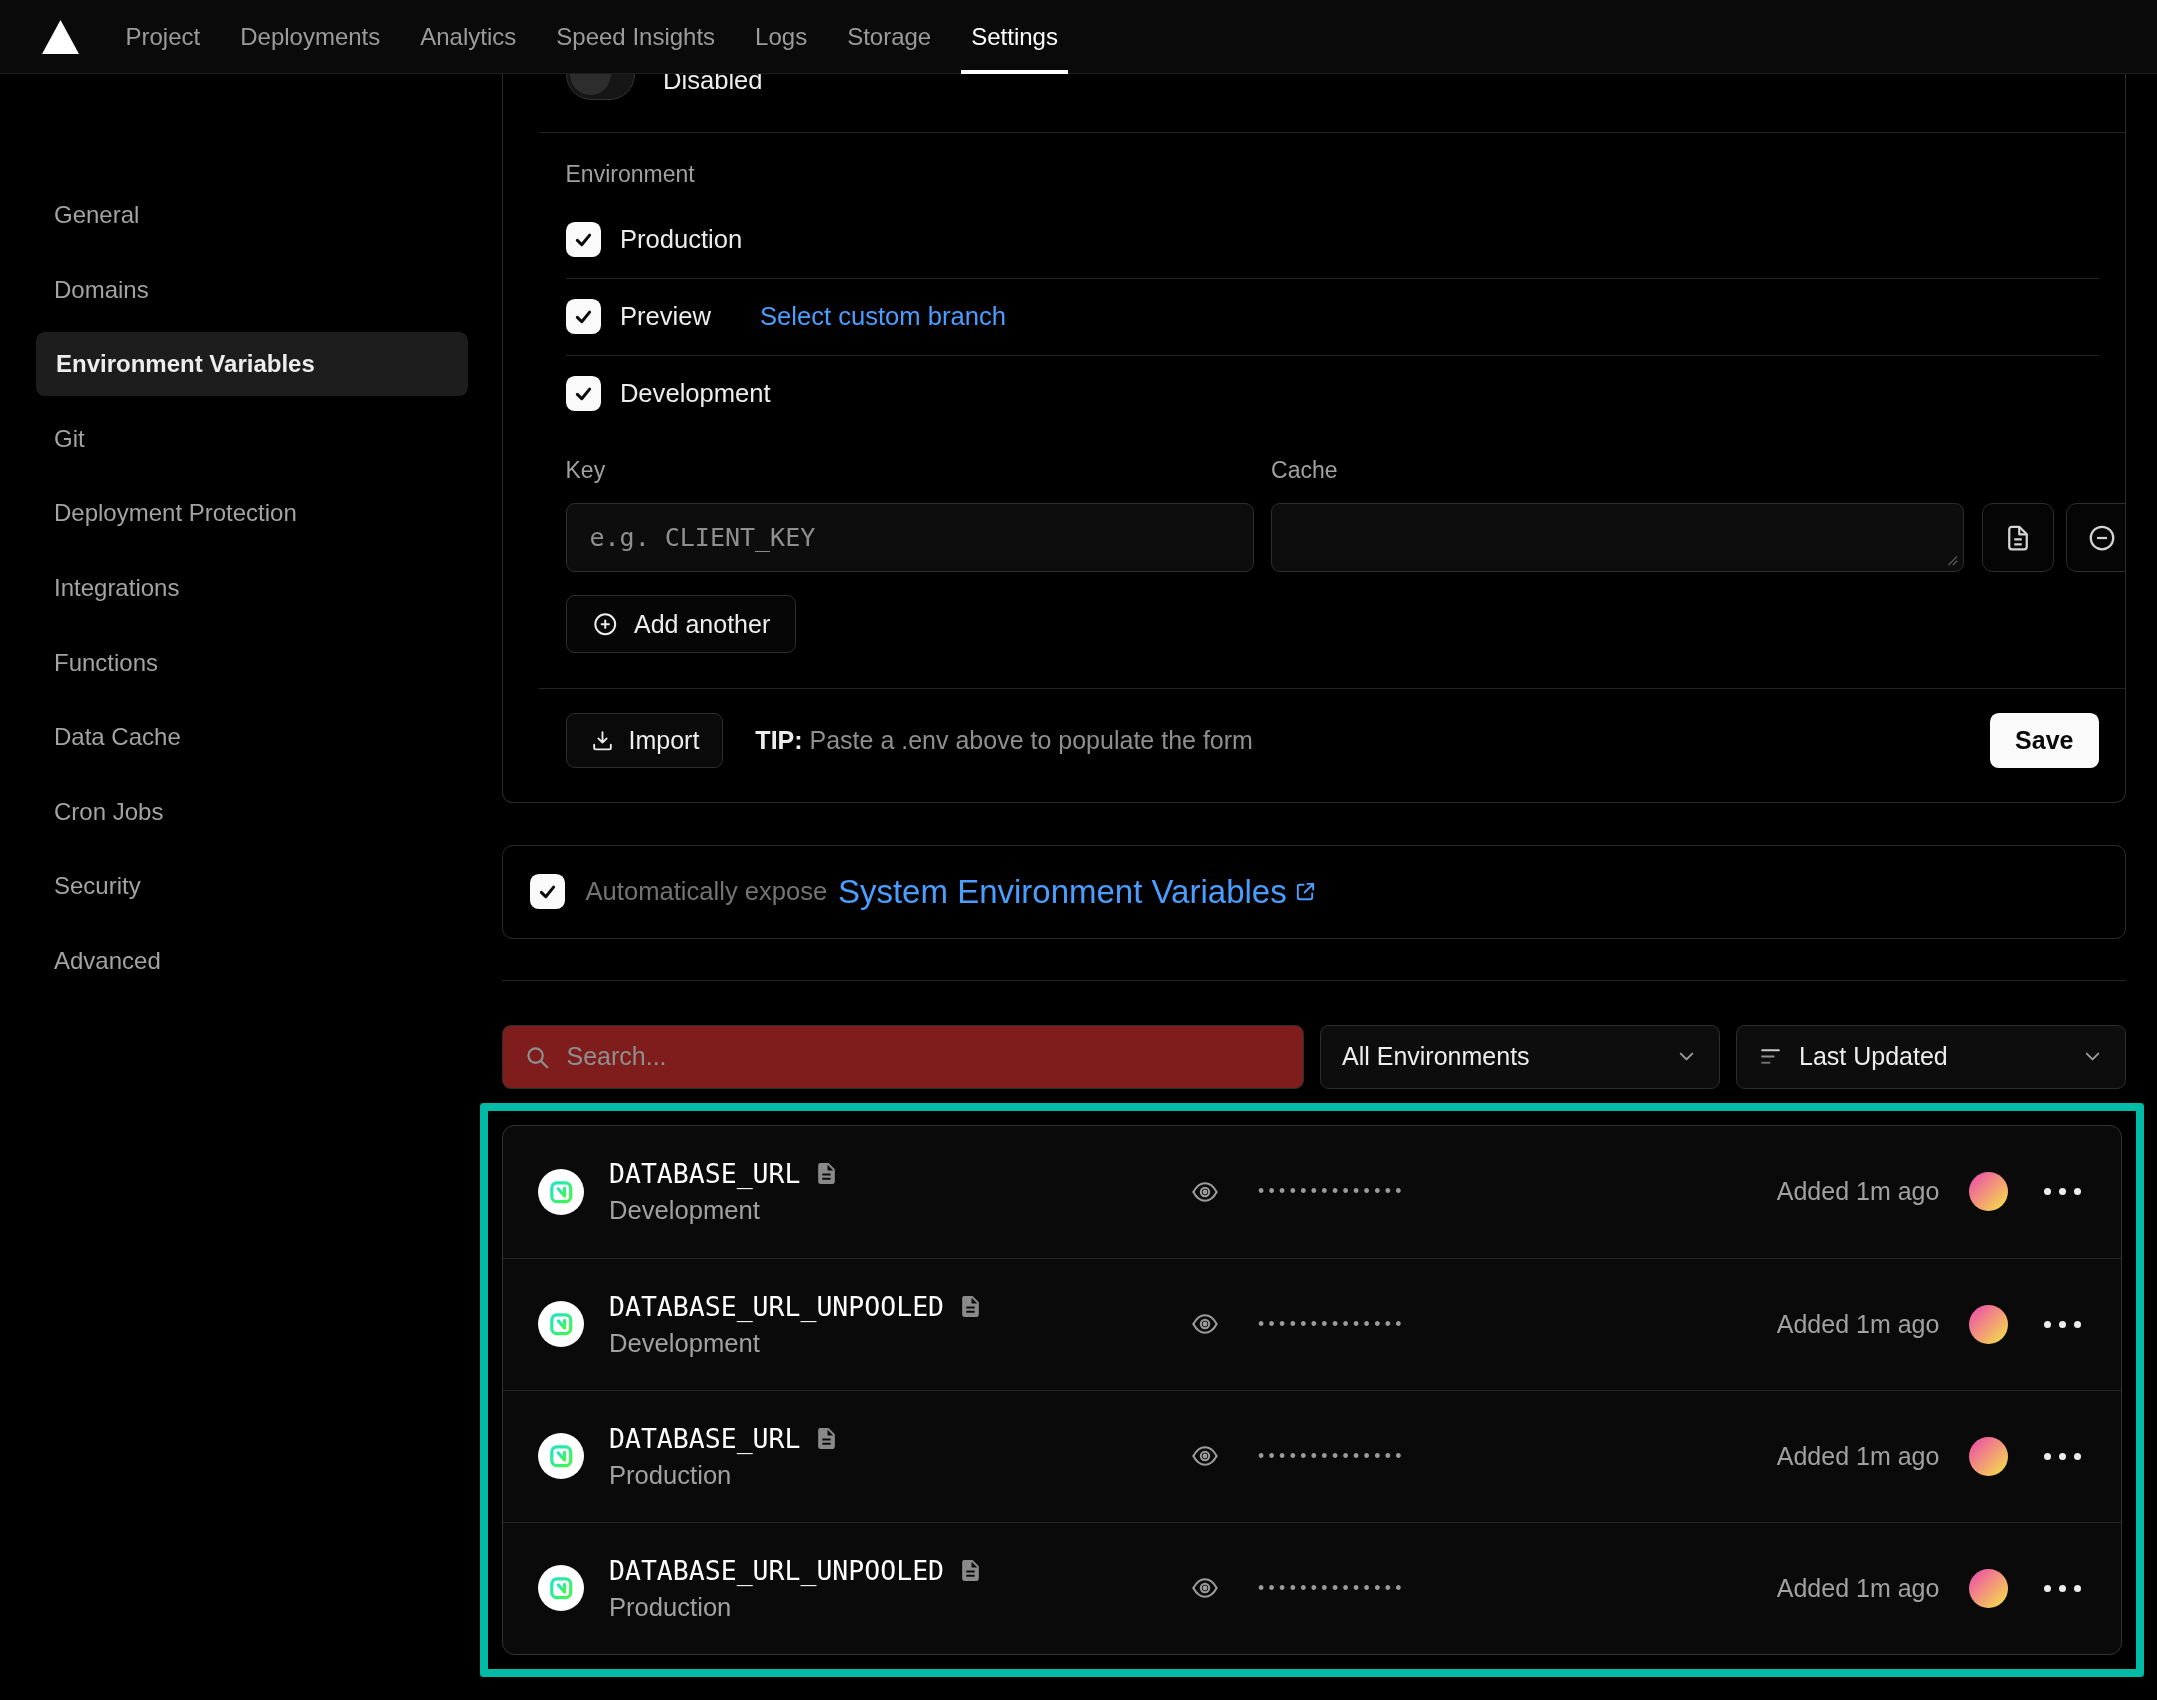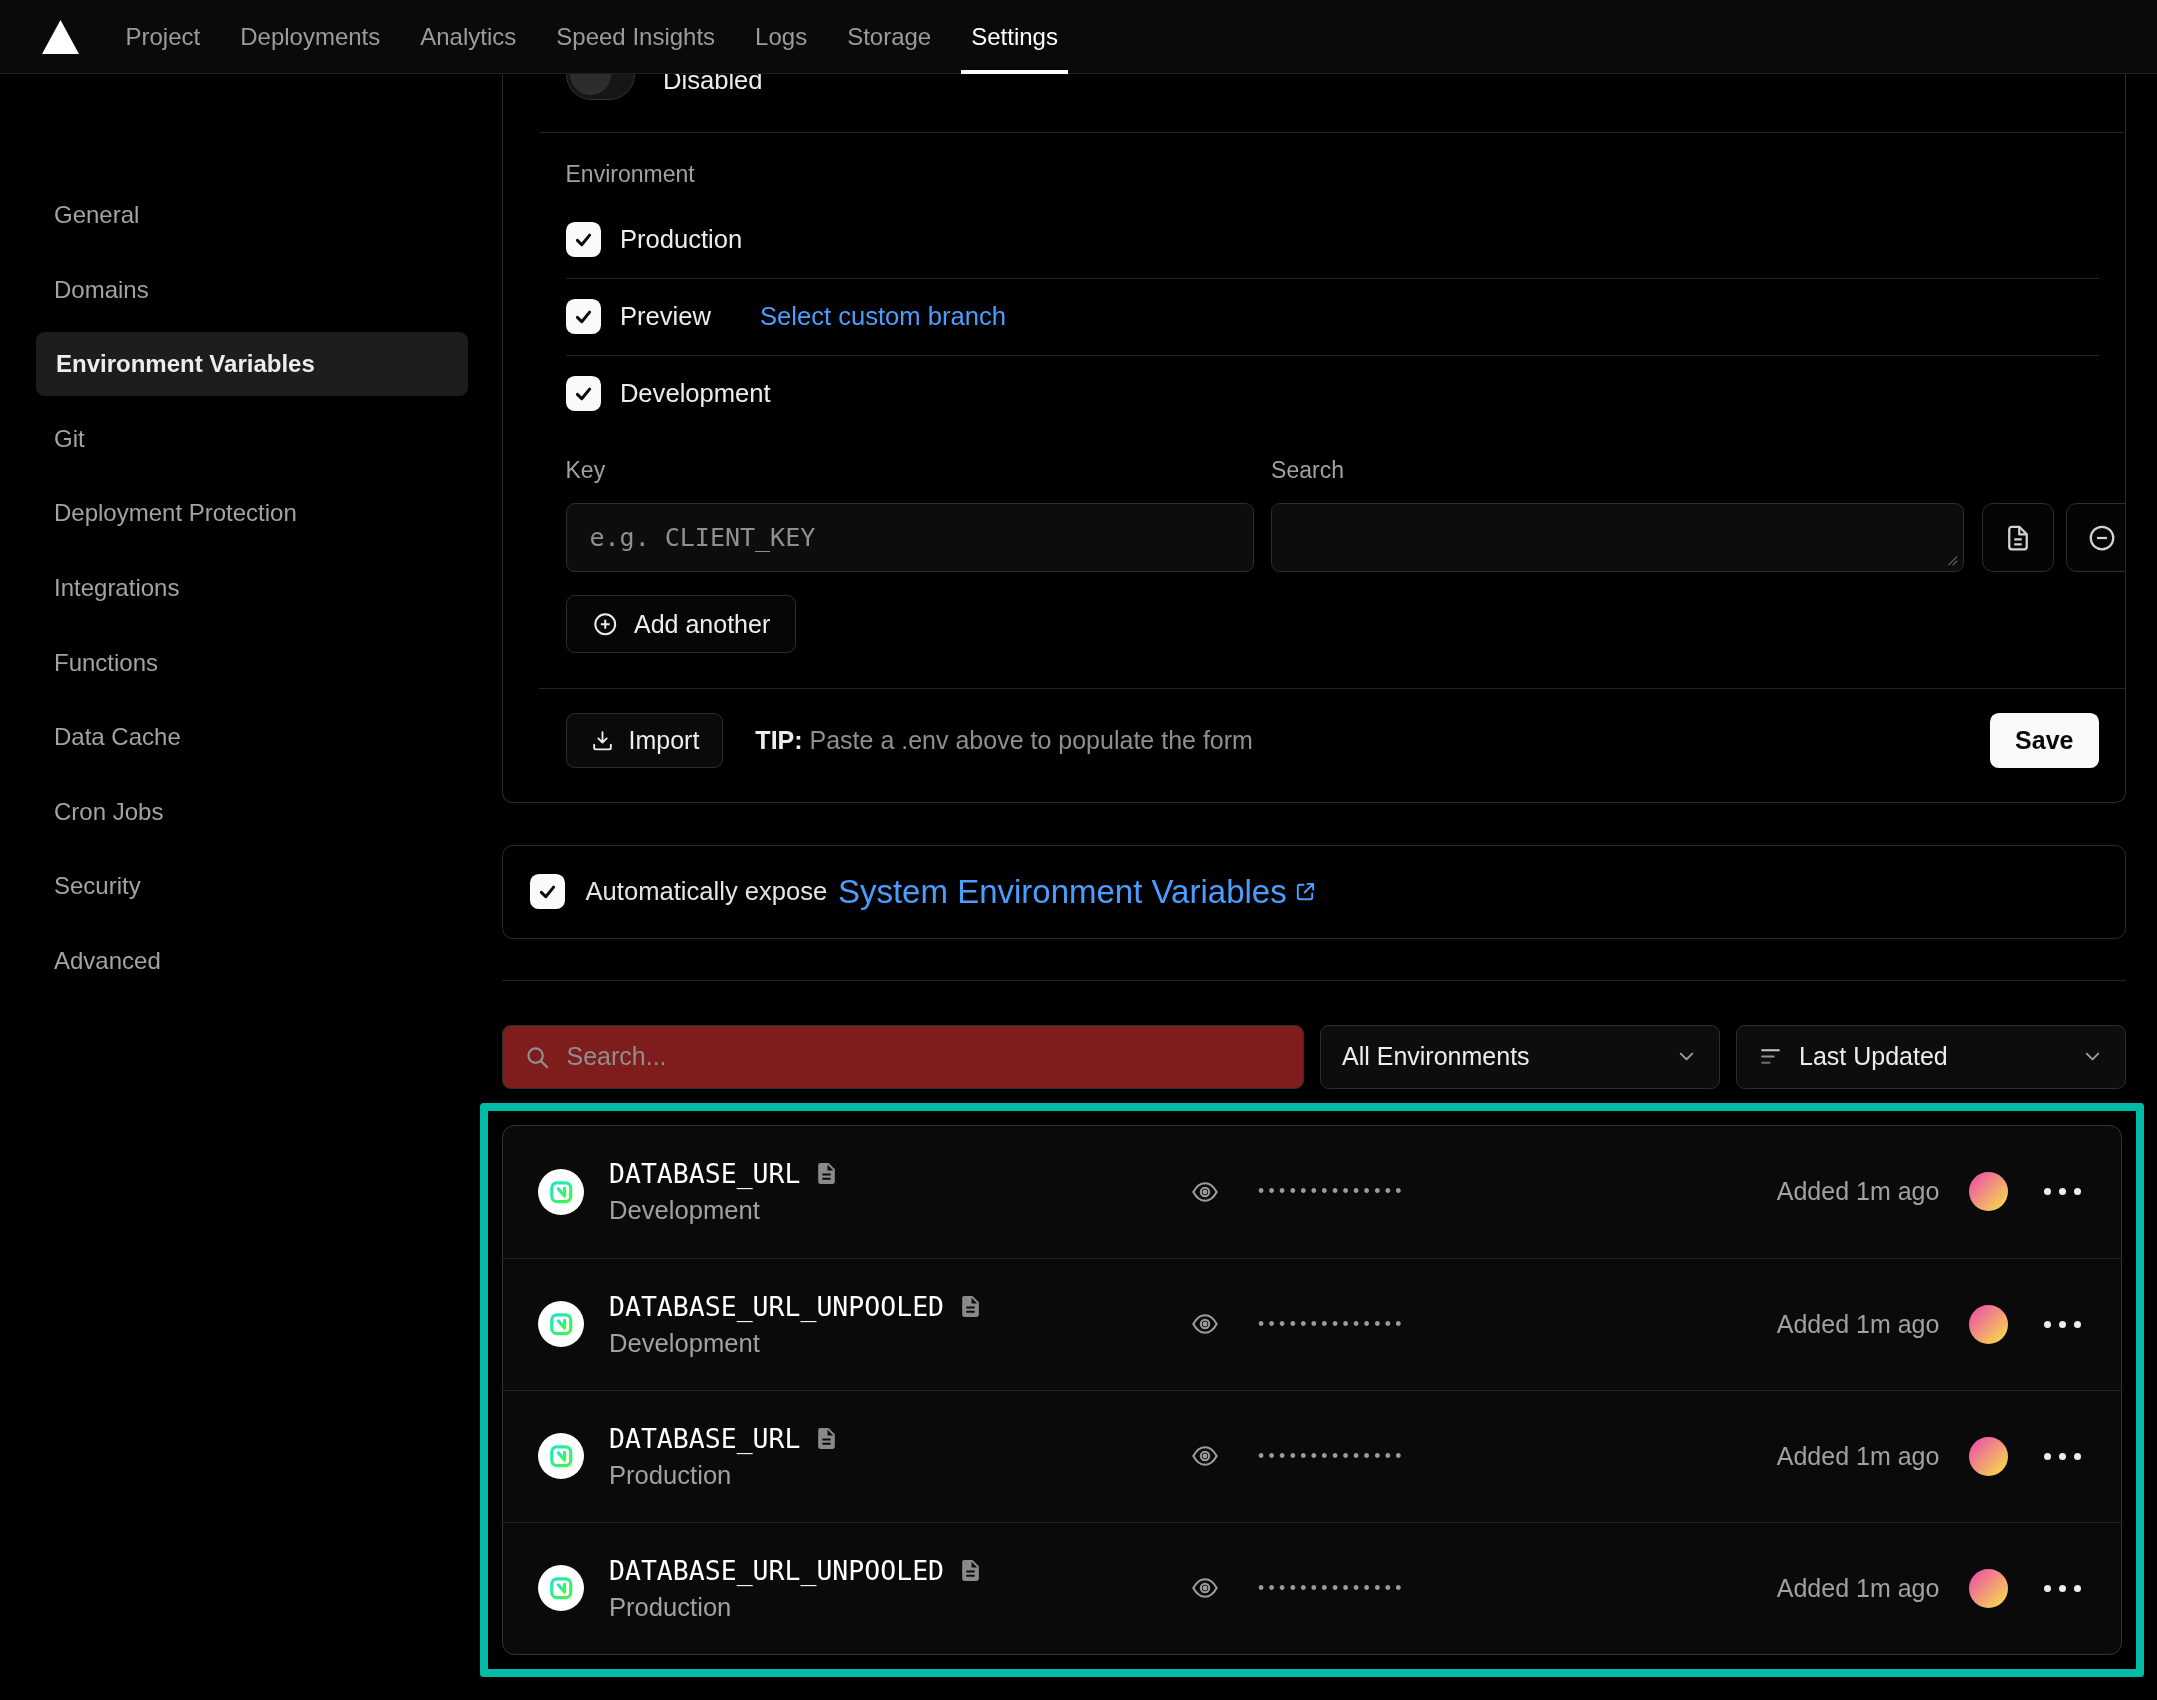--- a/index.html
+++ b/index.html
@@ -69,21 +69,21 @@
   .import-btn { height:55px; border:0.9px solid #2e2e2e; border-radius:8.8px; background:#0a0a0a;
                 display:flex; align-items:center; gap:14px; padding:0 23px;
                 font-size:25px; color:#ededed; cursor:pointer; }
   .tip { margin-left:32px; font-size:25px; color:#8f8f8f; }
   .tip b { color:#ededed; }
   .save-btn { margin-left:auto; height:55px; padding:0 25px; border-radius:8.8px; border:none;
               background:#fafafa; color:#0a0a0a; font-size:25px; font-weight:700; cursor:pointer; }
 
   
   .expose-card { margin-top:42px; height:94px; display:flex; align-items:center; padding:0 26.5px; }
-  .expose-text { margin-left:21px; font-size:25.6px; color:#e5e5e5; }
+  .expose-text { margin-left:21px; font-size:25.6px; color:#737373; }
   .expose-link { margin-left:10.6px; font-size:33px; color:#4a9eff; display:flex;
                  align-items:center; gap:7px; cursor:pointer; }
 
   .section-divider { margin:41px 0 0 0; height:0.9px; background:#242424; }
 
   
   .filter-row { margin-top:44px; display:flex; gap:16px; }
   .search-box { flex:1; height:64px; border:0.9px solid #2e2e2e; border-radius:8.8px; background:#7f1d1d;
                 display:flex; align-items:center; padding:0 21px; gap:16px; }
   .search-box input { flex:1; background:transparent; border:none; outline:none;
@@ -196,21 +196,21 @@
             <svg width="21" height="21" viewBox="0 0 24 24">
                 <polyline points="5,13 10,18 19,7" fill="none" stroke="#0a0a0a" stroke-width="3.4" stroke-linecap="round" stroke-linejoin="round"></polyline>
               </svg>
           </span>
           <span class="chk-label">Development</span>
         </div>
       </div>
 
       <div class="kv">
         <div class="kv-label">Key</div>
-        <div class="kv-label">Search</div>
+        <div class="kv-label">Cache</div>
         <div></div>
 
         <div class="field">
           <input placeholder="e.g. CLIENT_KEY" style="">
         </div>
         <div class="field value-field">
           <input style="">
           <svg class="resize-grip" width="14" height="14" viewBox="0 0 16 16">
               <path d="M15 5 L5 15 M15 10 L10 15" stroke="#8f8f8f" stroke-width="1.6"></path>
             </svg>

